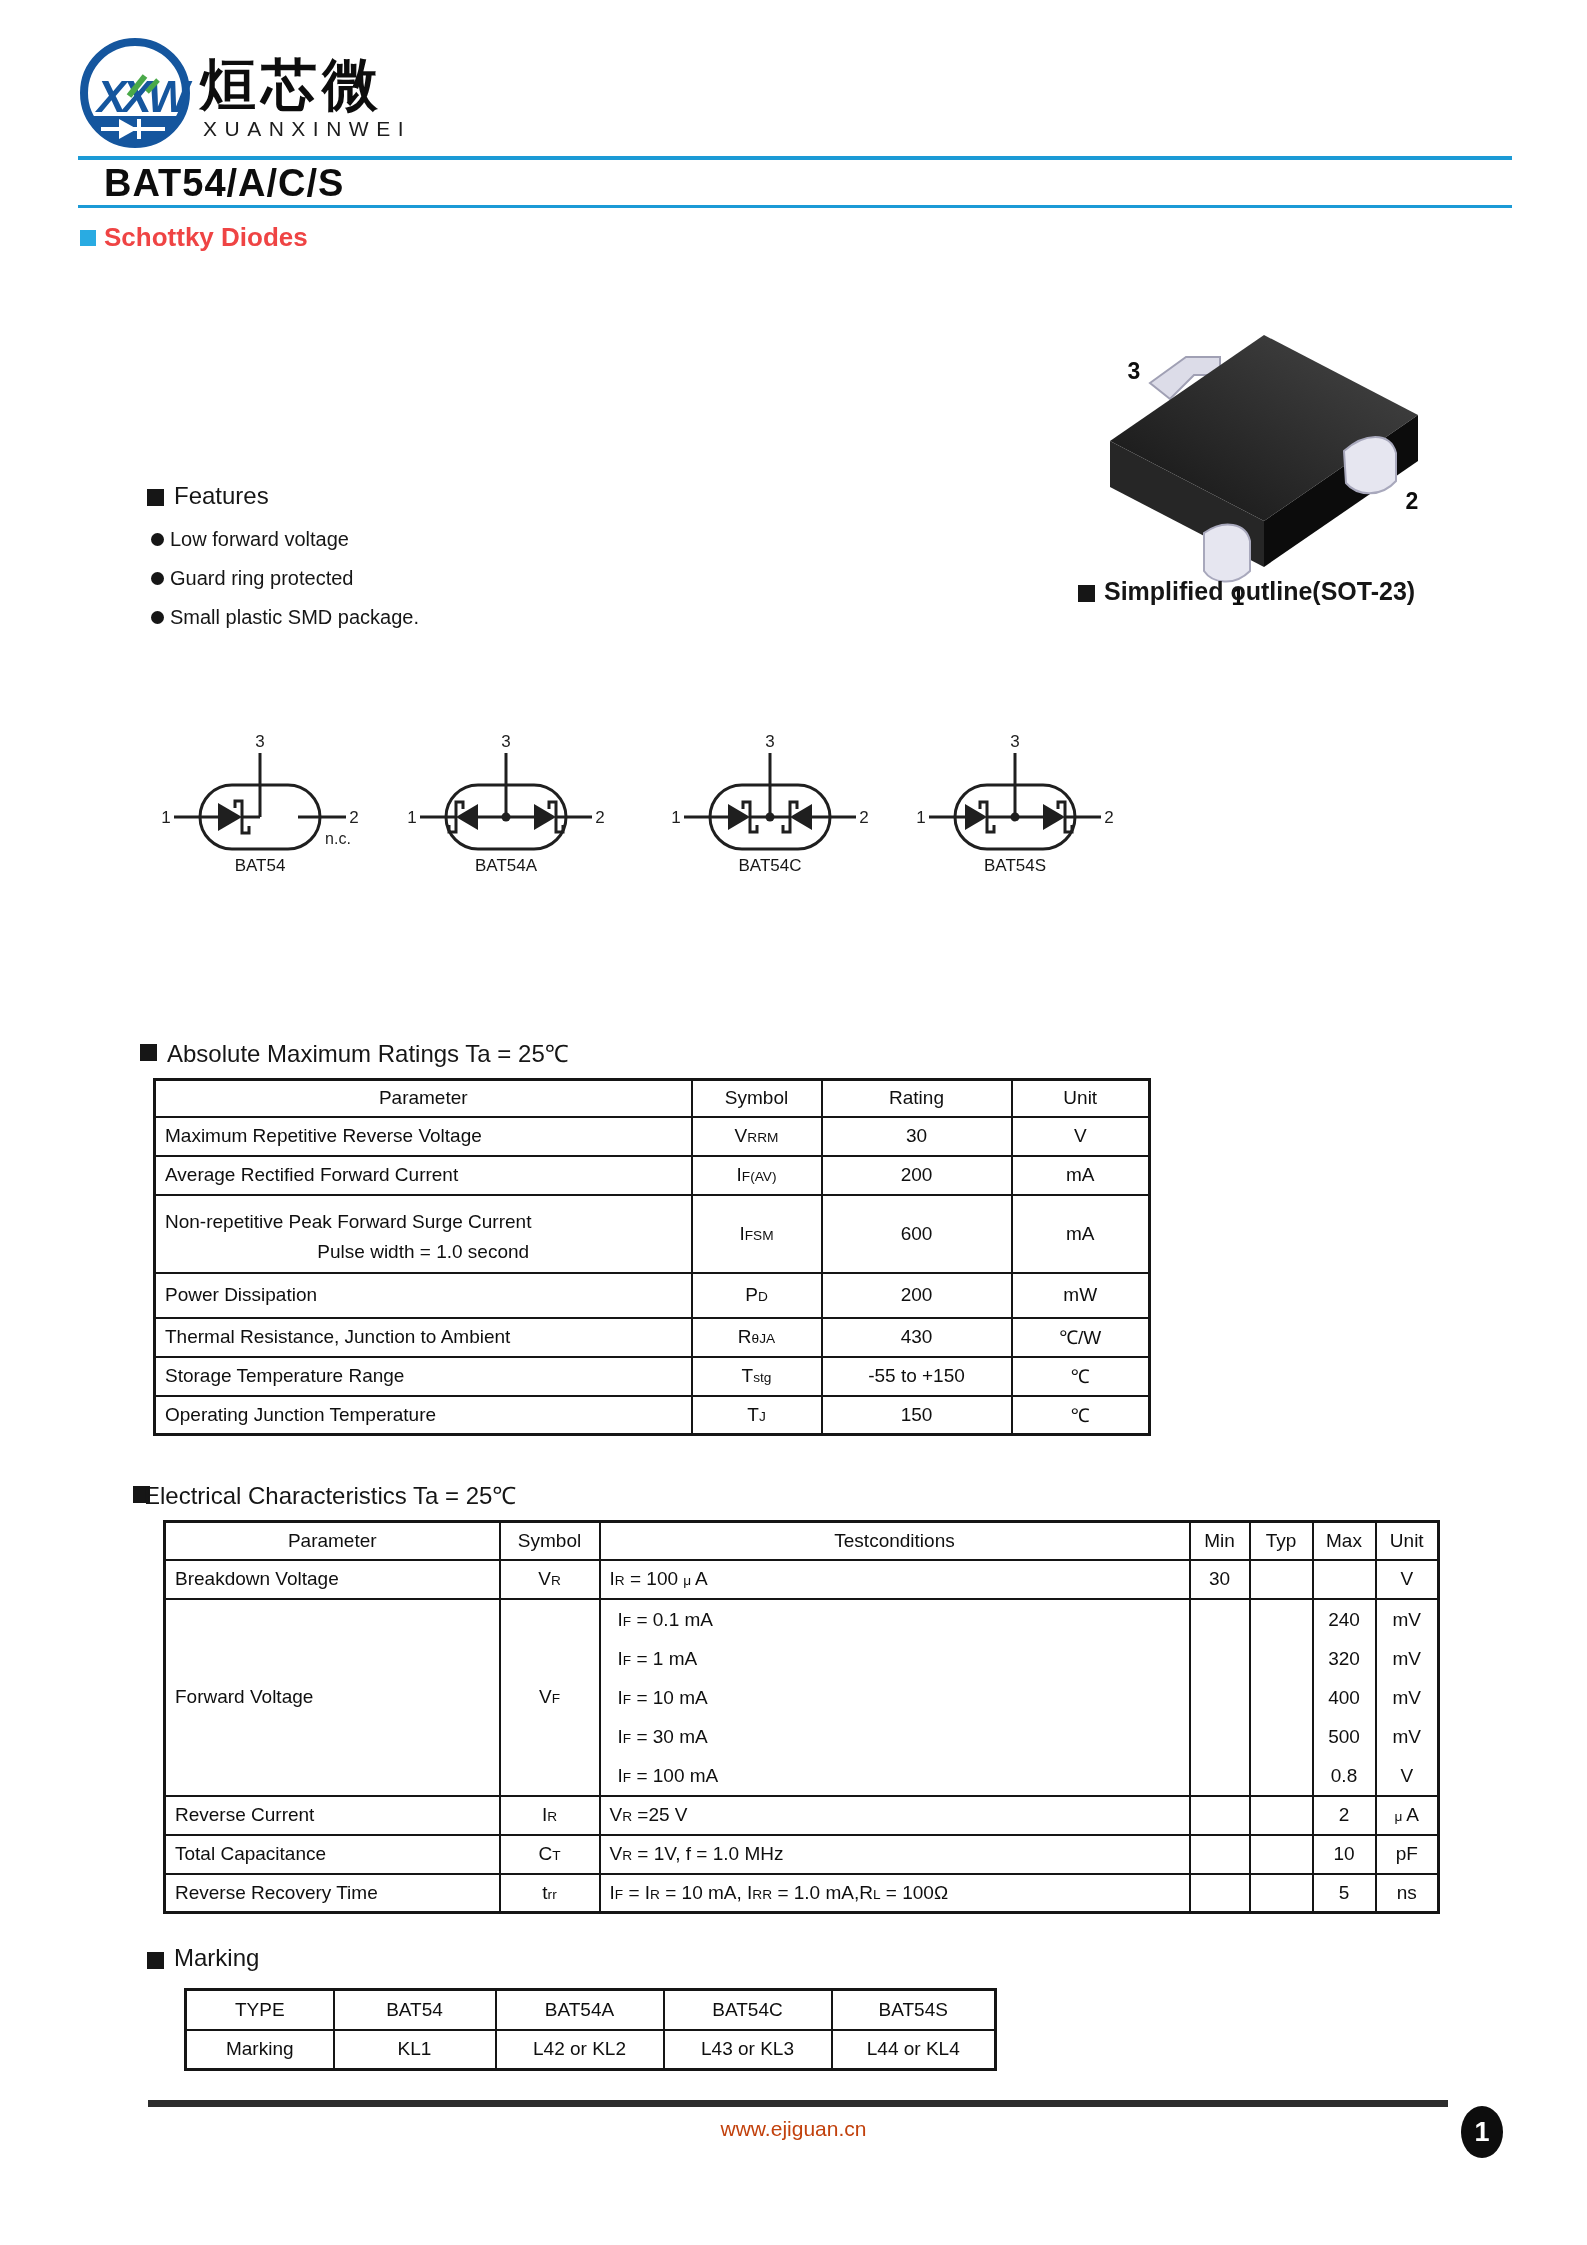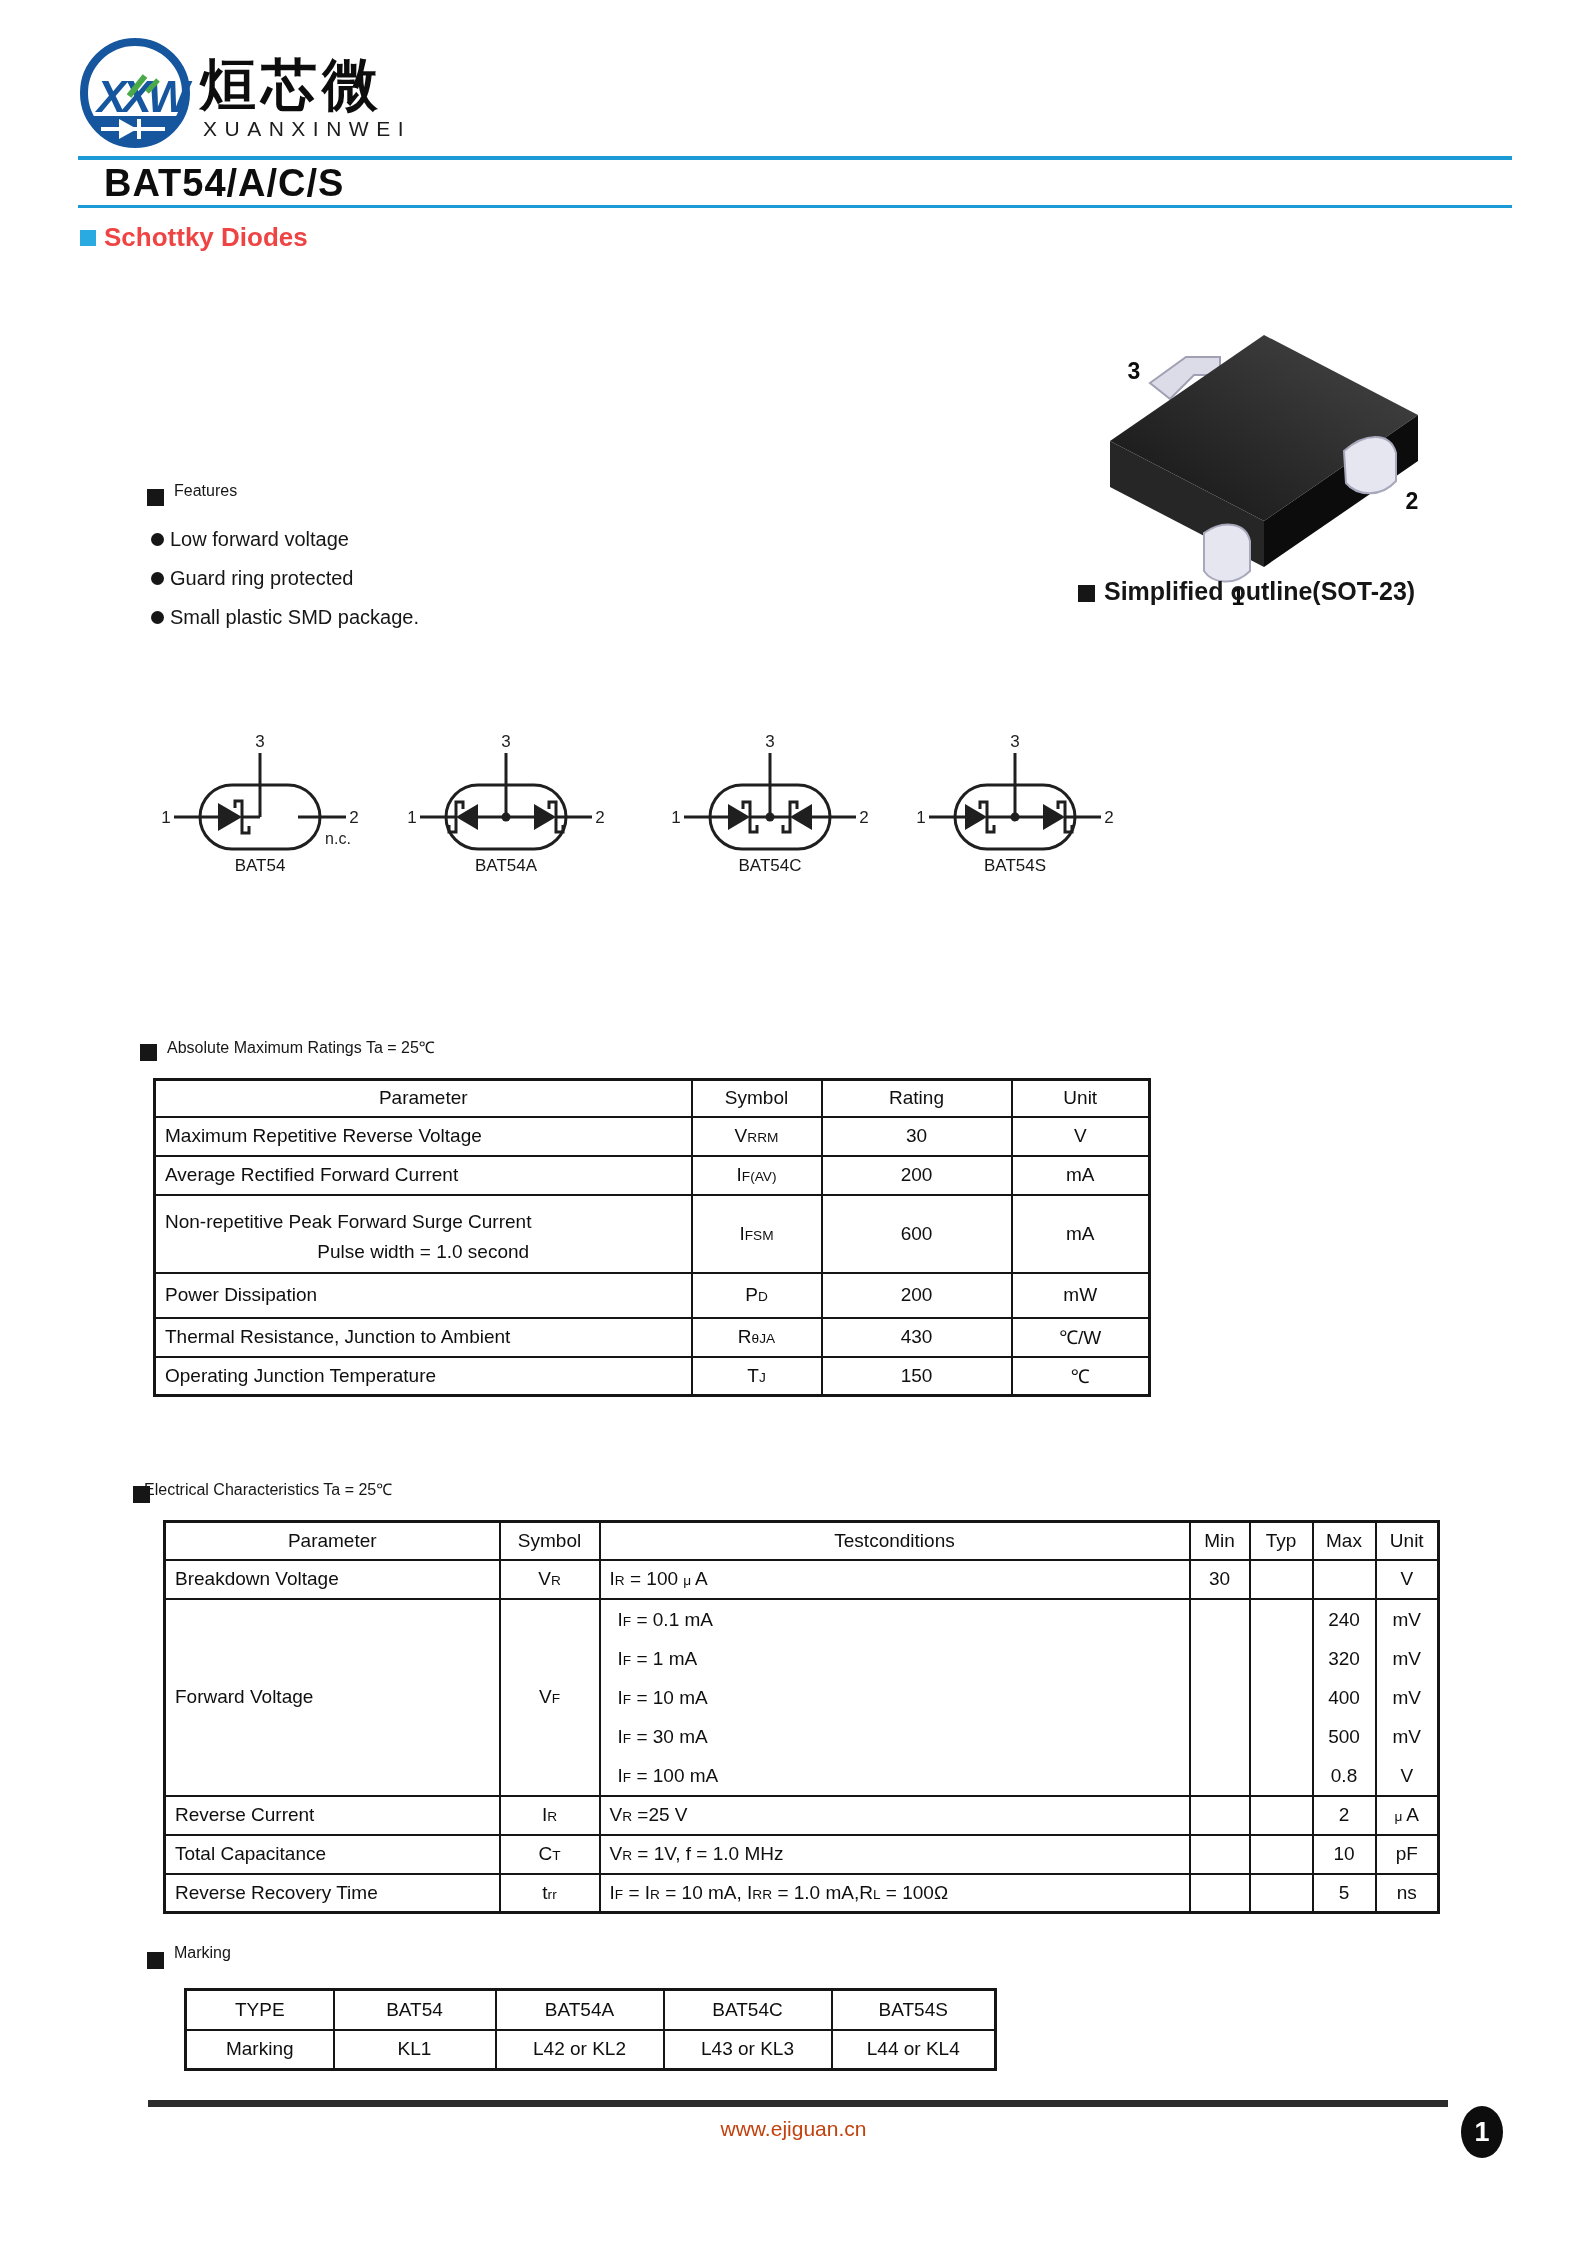--- a/index.html
+++ b/index.html
@@ -13,21 +13,21 @@
   
   .logo-cn { font-size:56px; font-weight:bold; letter-spacing:5px; color:#0d0d0d; }
   .logo-en { font-size:21px; letter-spacing:7.5px; color:#1c1c1c; }
   .hline { background:#1b9ad6; }
   .part-number { font-size:38px; font-weight:bold; color:#0d0d0d; letter-spacing:1px; }
   .category { font-size:26px; font-weight:bold; color:#ef4444; }
 
   
   .sq { display:inline-block; background:#161616; }
   .sq-blue { background:#29abe2; }
-  .sect { font-size:16px; color:#161616; white-space:nowrap; }
+  .sect { font-size:24px; color:#161616; white-space:nowrap; }
   .sect-bold { font-weight:bold; font-size:25px; }
 
   
   .dot { width:13px; height:13px; border-radius:50%; background:#161616; }
   .feat { font-size:20px; color:#161616; white-space:nowrap; }
 
   
   table.dtable { border-collapse:collapse; table-layout:fixed; border:3px solid #151515; }
   .dtable td, .dtable th {
     border:2px solid #151515; font-weight:normal; font-size:19px; color:#0f0f0f;
@@ -231,20 +231,26 @@
       <td class="pl">Power Dissipation</td>
       <td class="c"><span>P</span><span class="sm">D</span></td>
       <td class="c">200</td>
       <td class="c">mW</td>
     </tr>
     <tr style="height:39px">
       <td class="pl">Thermal Resistance, Junction to Ambient</td>
       <td class="c"><span>R</span><span class="sm">θJA</span></td>
       <td class="c">430</td>
       <td class="c">℃/W</td>
+    </tr>
+    <tr style="height:39px">
+      <td class="pl">Storage Temperature Range</td>
+      <td class="c"><span>T</span><span class="sm">stg</span></td>
+      <td class="c">-55 to +150</td>
+      <td class="c">℃</td>
     </tr>
     <tr style="height:39px">
       <td class="pl">Operating Junction Temperature</td>
       <td class="c"><span>T</span><span class="sm">J</span></td>
       <td class="c">150</td>
       <td class="c">℃</td>
     </tr>
   </tbody>
     </table>
 

